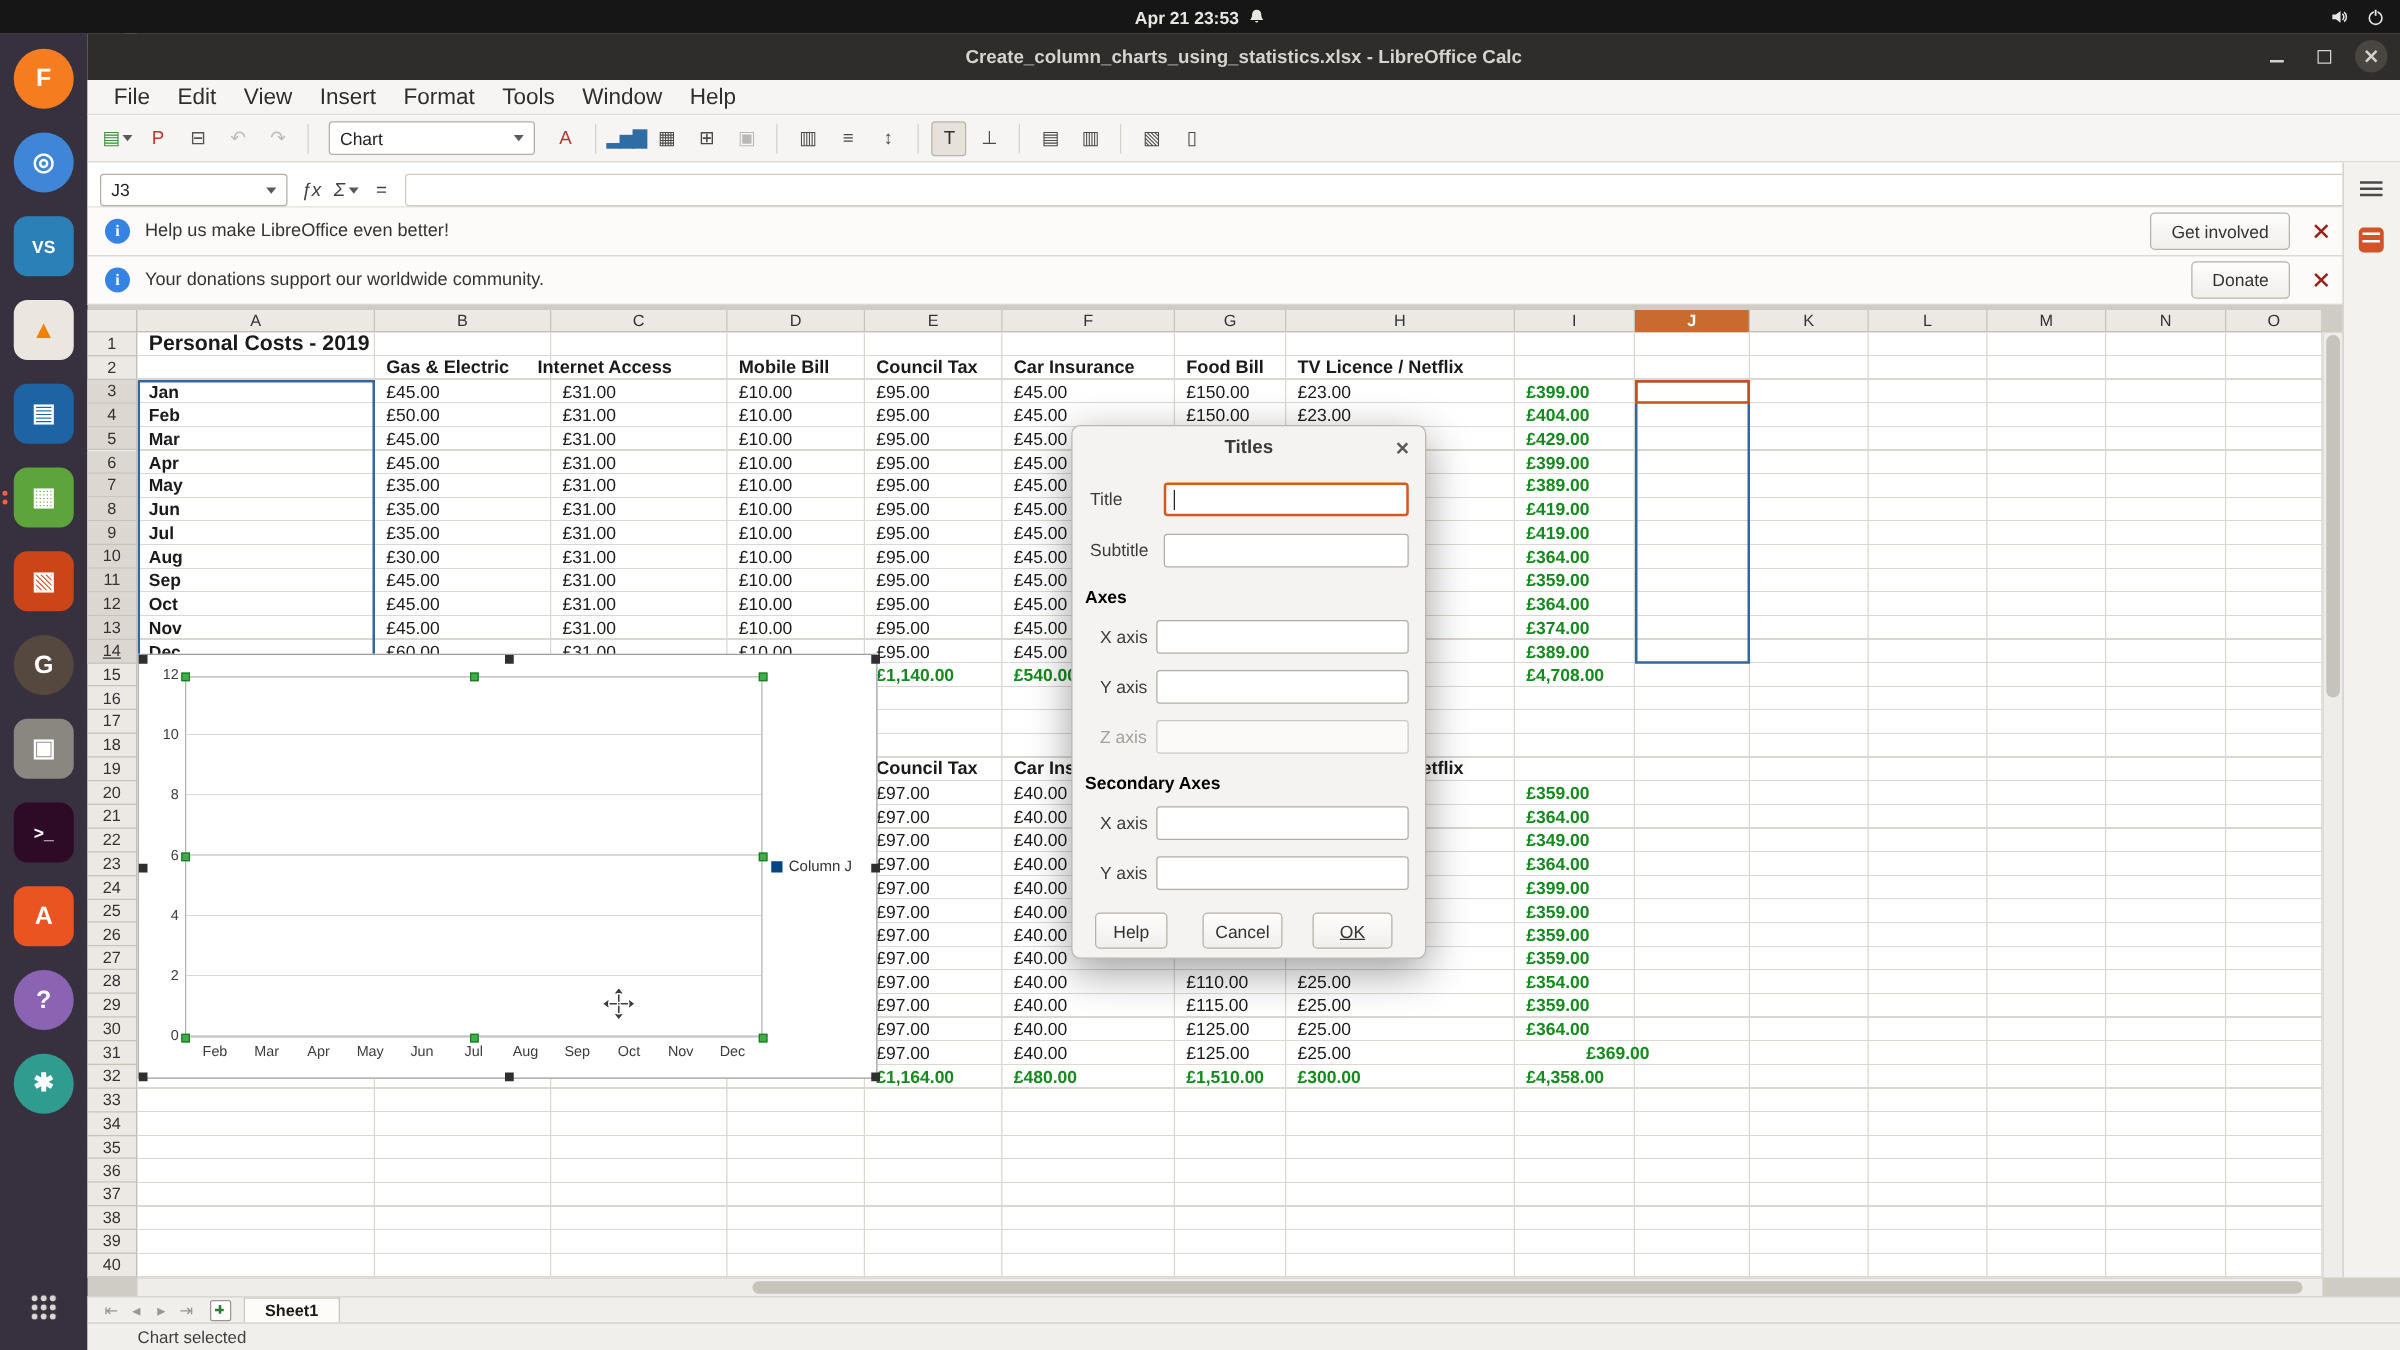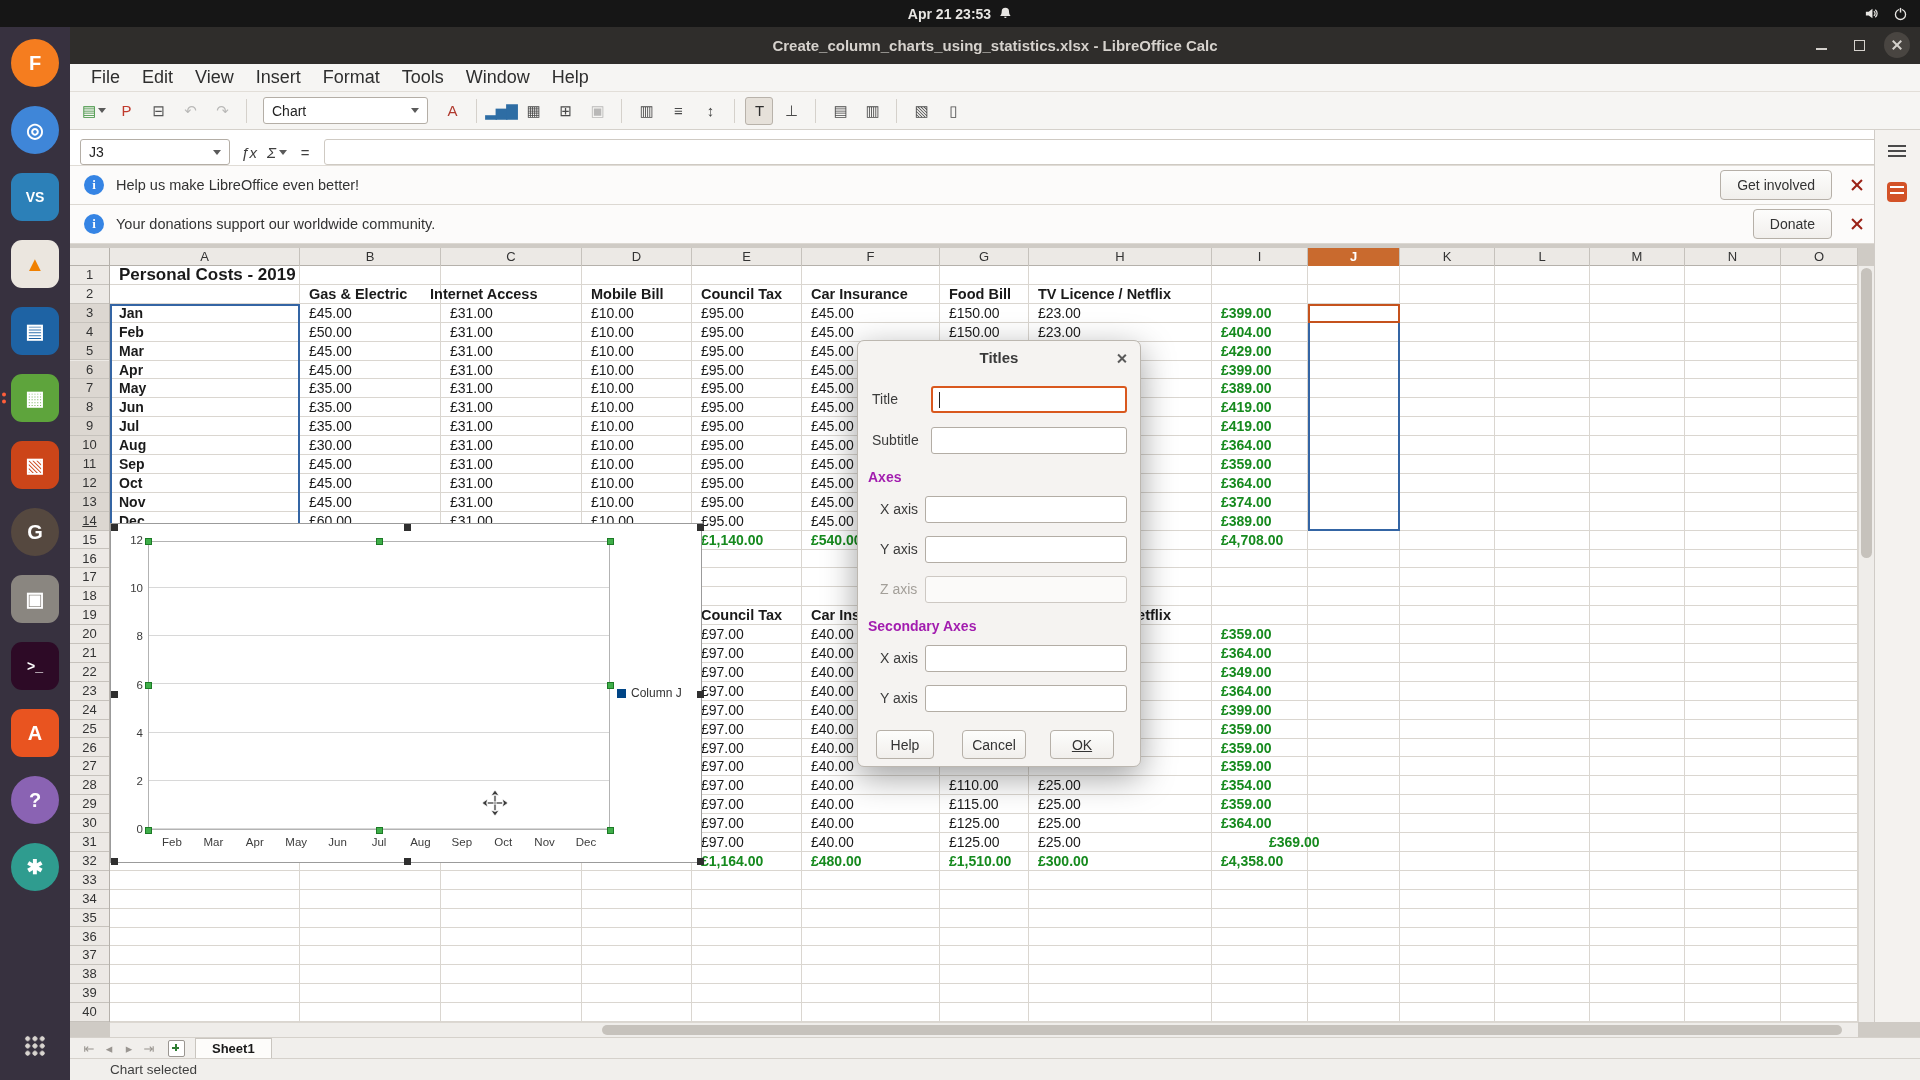--- a/index.html
+++ b/index.html
@@ -140,21 +140,21 @@
   
   .dialog{position:absolute;left:857px;top:340px;width:282px;height:425px;background:#f5f3f1;
     border:1px solid #bcb7b0;border-radius:7px;box-shadow:0 10px 34px rgba(0,0,0,.38);z-index:90;}
   .dlg-title{position:absolute;left:0;top:8px;width:100%;text-align:center;font-size:15px;font-weight:bold;color:#3a3a3a;}
   .dlg-close{position:absolute;right:9px;top:7px;width:20px;height:20px;border-radius:4px;cursor:pointer;
     display:flex;align-items:center;justify-content:center;}
   .dlg-close .x{position:relative;width:11px;height:11px;}
   .dlg-close .x:before,.dlg-close .x:after{content:"";position:absolute;left:5px;top:0;width:1.6px;height:11px;background:#5a5a5a;}
   .dlg-close .x:before{transform:rotate(45deg);} .dlg-close .x:after{transform:rotate(-45deg);}
   .dl{position:absolute;left:14px;font-size:14px;color:#3b3b3b;height:27px;line-height:27px;}
-  .dh{position:absolute;left:10px;font-size:14px;font-weight:bold;color:#a21caf;}
+  .dh{position:absolute;left:10px;font-size:14px;font-weight:bold;color:#000000;}
   .di{position:absolute;height:27px;background:#fff;border:1px solid #b3ada5;border-radius:3px;box-sizing:border-box;}
   .di input{width:100%;height:100%;border:0;background:transparent;outline:none;
     font-family:"Liberation Sans",sans-serif;font-size:14px;padding:0 6px;box-sizing:border-box;}
   .di.focus{border:2px solid #d9581e;}
   .caret-bar{position:absolute;left:6px;top:4px;width:1px;height:16px;background:#222;}
   .dl-title{top:45px;} .di-title{left:73px;top:45px;width:196px;}
   .dl-sub{top:86px;}  .di-sub{left:73px;top:86px;width:196px;}
   .dh-axes{top:128px;}
   .dl-x1{top:155px;left:22px;} .di-x1{left:67px;top:155px;width:202px;}
   .dl-y1{top:195px;left:22px;} .di-y1{left:67px;top:195px;width:202px;}

